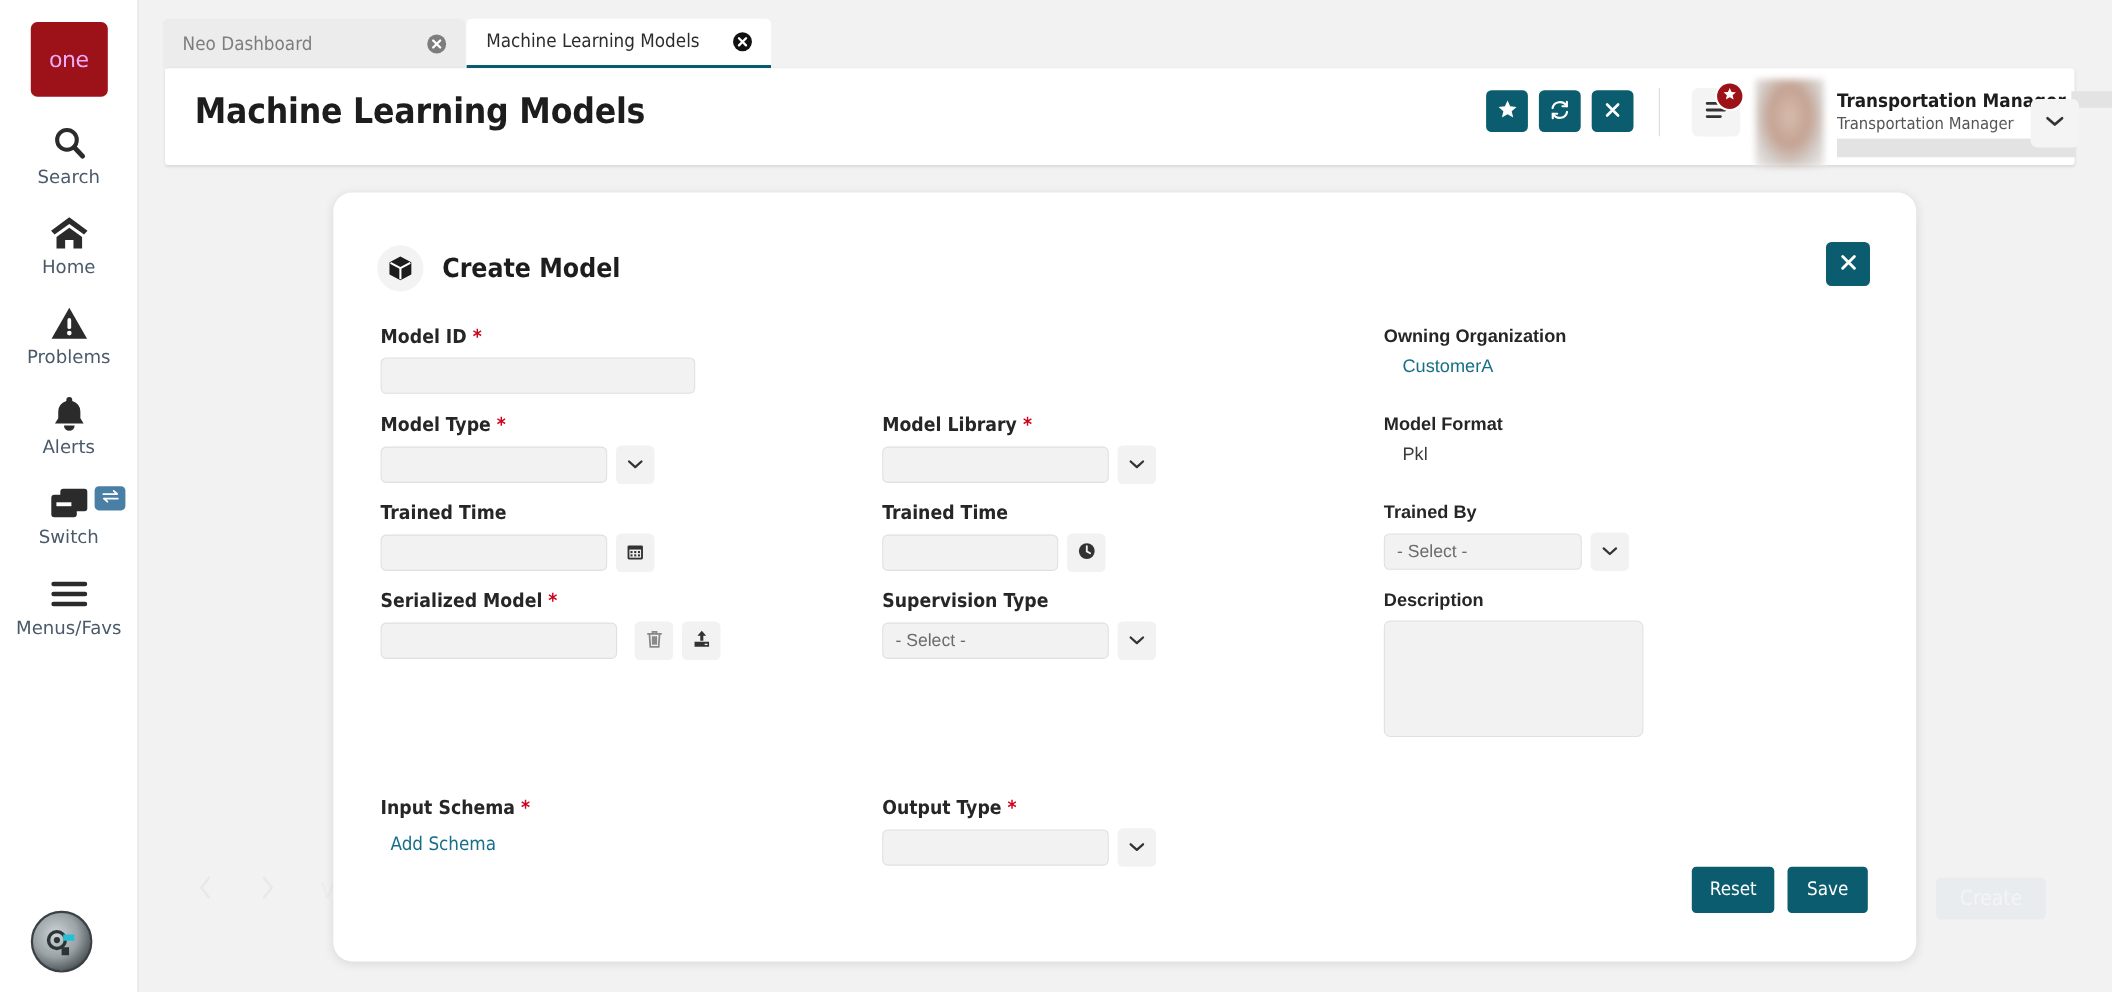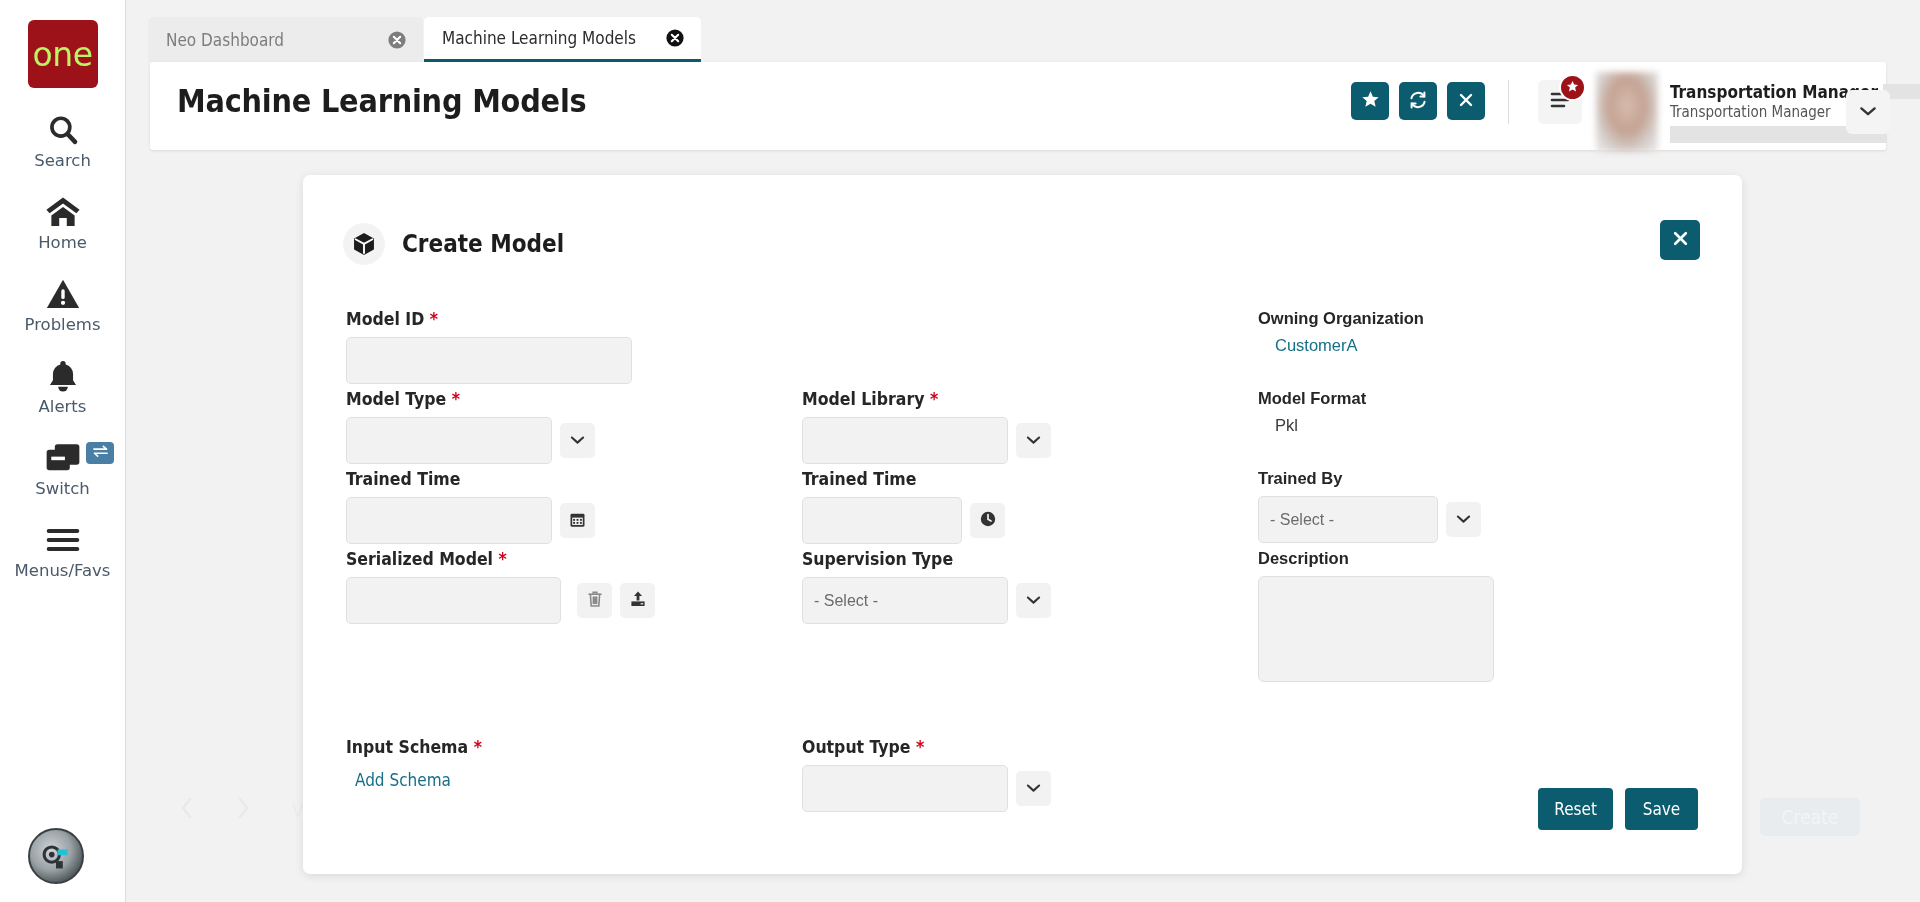--- a/index.html
+++ b/index.html
@@ -17,21 +17,21 @@
     background: #ffffff; border-right: 1px solid #dcdcdc;
     display: flex; flex-direction: column; align-items: center;
     z-index: 40;
   }
   .brand {
     width: 70px; height: 68px; margin-top: 20px;
     background: #9c1218; border-radius: 6px;
     display:flex; align-items:center; justify-content:center;
   }
   .brand-text {
-    color:#bef264; font-size: 33px; font-weight: 400; letter-spacing: -0.5px;
+    color:#f0abfc; font-size: 20px; font-weight: 400; letter-spacing: -0.5px;
     font-family: "DejaVu Sans", sans-serif;
   }
   .rail-item {
     width: 100%; margin-top: 24px;
     display:flex; flex-direction: column; align-items:center; gap: 3px;
     cursor: pointer; position: relative;
   }
   .rail-item .ico { height: 36px; display:flex; align-items:center; justify-content:center; color:#2b2b2b; }
   .rail-label { font-size: 16.5px; color:#4a5a6a; font-family: "DejaVu Sans", sans-serif; }
   .switch-badge {
@@ -131,21 +131,21 @@
   .bg-create {
     position:absolute; right: 26px; bottom: 42px;
     width: 100px; height: 38px; border-radius:5px; background:#e9ecee;
     color:#f2f4f5; font-size:19px; display:flex; align-items:center; justify-content:center;
     font-family:"DejaVu Sans Condensed","Liberation Sans",sans-serif;
   }
 
   
   .modal {
     position:absolute; left: 303px; top: 175px; width: 1439px; height: 699px;
-    background:#ffffff; border-radius: 7px;
+    background:#ffffff; border-radius: 17px;
     box-shadow: 0 2px 10px rgba(0,0,0,.10);
   }
   .modal-title-wrap { position:absolute; left: 40px; top: 48px; display:flex; align-items:center; gap:17px; }
   .cube-badge {
     width: 42px; height: 42px; border-radius:50%; background:#f3f3f3;
     display:flex; align-items:center; justify-content:center;
   }
   .modal-title {
     font-size: 24px; font-weight:700; color:#1d1d1d;
     font-family:"DejaVu Sans Condensed","Liberation Sans",sans-serif;
@@ -161,29 +161,28 @@
   .frow { position:relative; height: 80px; }
   .col { position:absolute; top:0; }
   .c1 { left: 0px; }
   .c2 { left: 456px; }
   .c3 { left: 912px; }
 
   .flabel {
     font-size: 17.5px; color:#262626; font-weight:700; margin-bottom: 8px;
     white-space:nowrap;
     font-family:"DejaVu Sans Condensed","Liberation Sans",sans-serif;
-    margin-top:12px;
   }
   .flabel.plain { font-family:"Liberation Sans", sans-serif; font-size:16.5px; font-weight:700; }
   .req { color:#d0021b; font-weight:700; }
 
   .ctrl { display:flex; align-items:center; gap: 8px; }
   .fld {
     background:#f2f2f2; border:1px solid #e0e0e0; border-radius:5px;
-    height: 47px; font-size:16px; color:#333; padding: 0 11px; outline:none;
+    height: 33px; font-size:16px; color:#333; padding: 0 11px; outline:none;
     font-family:"Liberation Sans", sans-serif;
   }
   .fld::placeholder { color:#6b6b6b; }
   .w-wide   { width: 286px; }
   .w-mid    { width: 206px; }
   .w-narrow { width: 160px; }
   .w-ser    { width: 215px; }
   .w-sel    { width: 180px; }
 
   .addon {

